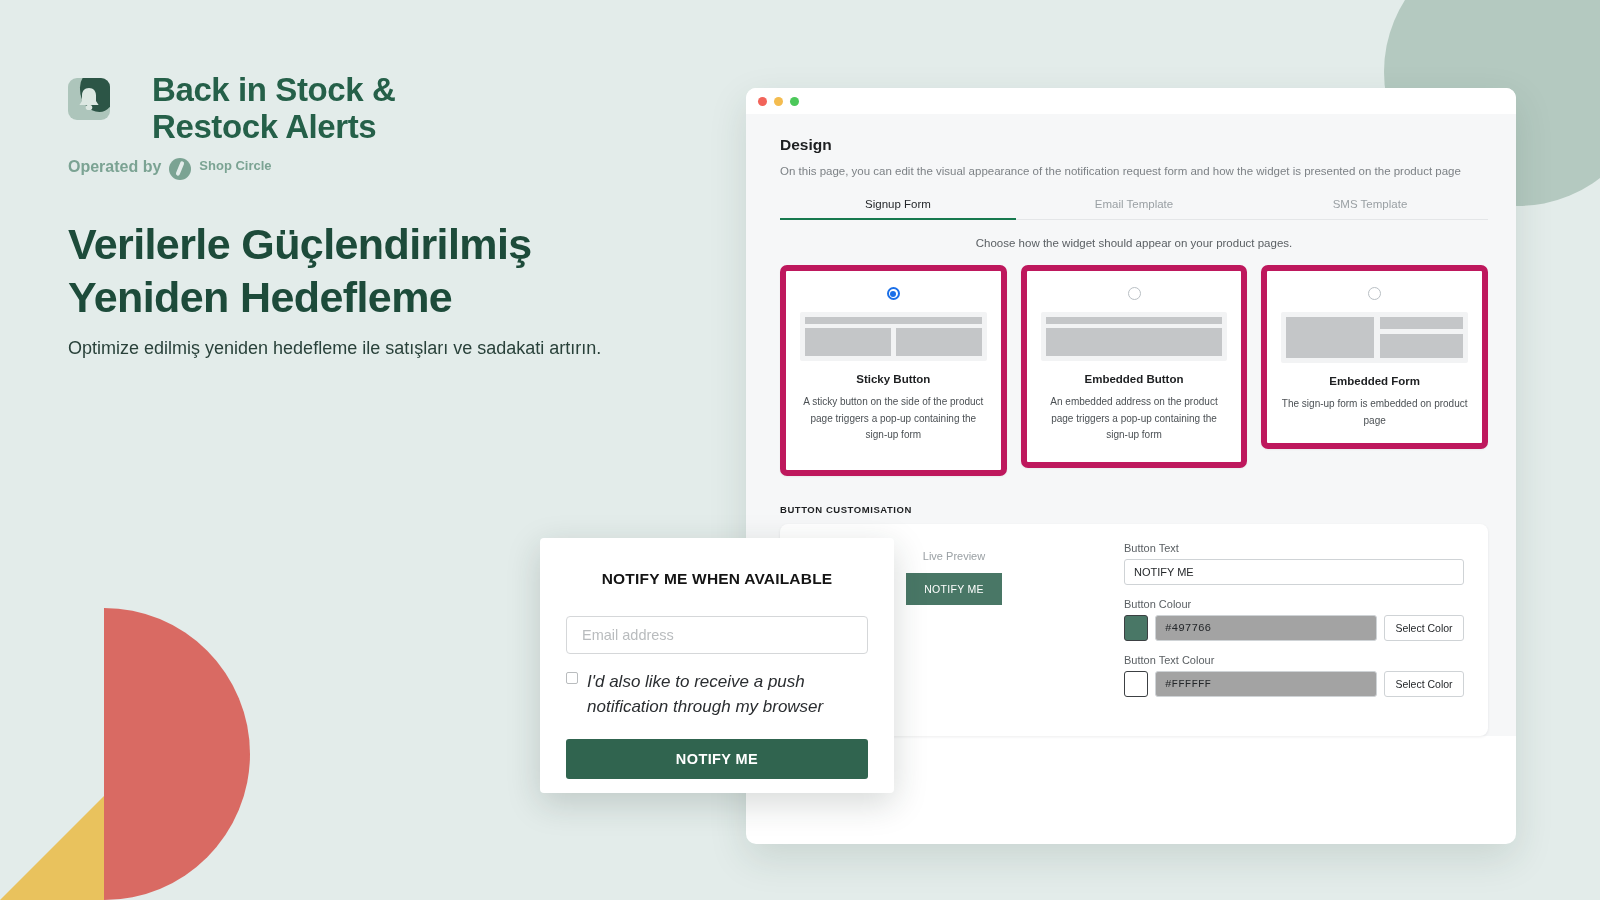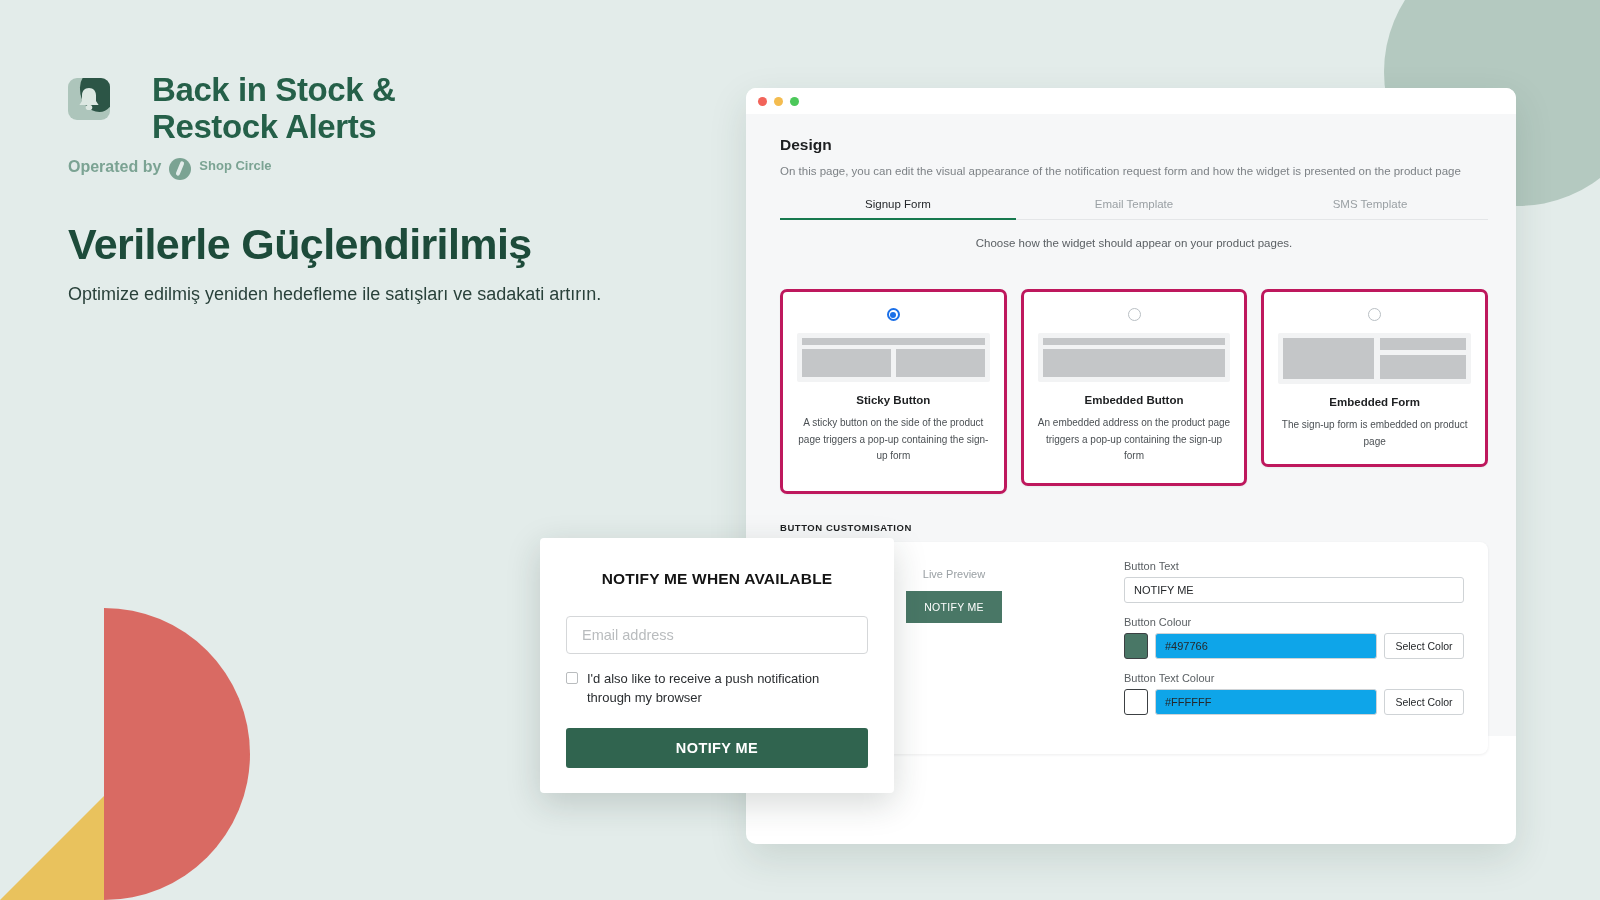--- a/index.html
+++ b/index.html
@@ -117,25 +117,24 @@
 
   .choose-line {
     text-align: center; margin-top: 17px;
     font-size: 11.5px; color: #5b6064;
   }
 
   .option-row {
     margin-top: 16px; display: flex; align-items: flex-start; gap: 14px;
   }
   .opt-card {
-    flex: 1; background: #fff; border: 3px solid #be185d; border-radius: 7px;
+    flex: 1; background: #fff; border: 6px solid #be185d; border-radius: 7px;
     padding: 16px 14px 18px; text-align: center;
     box-shadow: 0 1px 2px rgba(20,30,40,0.05);
     cursor: pointer;
-    margin-top: 24px;
   }
   .opt-card.sel { padding-bottom: 26px; }
   .opt-card.short { padding-bottom: 14px; align-self: flex-start; }
 
   .radio {
     width: 13px; height: 13px; border-radius: 50%;
     border: 1.5px solid #b9bfc4; margin: 0 auto 12px;
     background: #fff; position: relative;
   }
   .radio.on { border-color: #1a6fe8; border-width: 2px; }
@@ -184,22 +183,22 @@
     height: 26px; border: 1px solid #cfd3d6; border-radius: 3px;
     background: #fff; display: flex; align-items: center; padding: 0 9px;
     font-size: 11px; color: #25282b;
   }
   .color-row { display: flex; align-items: stretch; gap: 7px; }
   .swatch {
     width: 24px; border: 1px solid #3c4043; border-radius: 3px;
   }
   .color-input {
     flex: 1; height: 26px; border: 1px solid #cfd3d6; border-radius: 3px;
-    background: #0ea5e9; display: flex; align-items: center; padding: 0 9px;
-    font-size: 11px; color: #25282b;
+    background: #a3a3a3; display: flex; align-items: center; padding: 0 9px;
+    font-size: 11px; color: #25282b; font-family: Liberation Mono, monospace;
   }
   .select-color-btn {
     width: 80px; border: 1px solid #cfd3d6; border-radius: 3px; background: #fff;
     display: flex; align-items: center; justify-content: center;
     font-size: 10.5px; color: #25282b; cursor: pointer;
   }
 
   
   .widget-popup {
     position: absolute; left: 540px; top: 538px;
@@ -218,21 +217,21 @@
     display: flex; align-items: center; padding: 0 15px;
     font-size: 14.5px; color: #b9bcbe;
   }
   .widget-check-row {
     margin-top: 16px; display: flex; gap: 9px; align-items: flex-start;
   }
   .checkbox {
     width: 12px; height: 12px; border: 1px solid #b9bcbe;
     border-radius: 2px; background: #fff; flex: 0 0 auto; margin-top: 2px;
   }
-  .widget-check-text { font-size: 13px; line-height: 1.45; color: #2a2d30; width: 272px; }
+  .widget-check-text { font-size: 17px; line-height: 1.45; color: #2a2d30; width: 272px; font-style: italic; }
   .widget-cta {
     margin-top: 20px; height: 40px; border-radius: 3px;
     display: flex; align-items: center; justify-content: center;
     font-size: 14.5px; font-weight: 700; color: #fff; letter-spacing: 0.4px;
     cursor: pointer;
   }
 </style>
 </head>
 <body>
 
@@ -259,20 +258,21 @@
     </div>
 
     <div class="operated">
       <span class="operated-text">Operated by</span>
       <span class="sc-mark"></span>
       <span class="sc-name">Shop Circle</span>
     </div>
 
     <div class="headline">
       <div>Verilerle Güçlendirilmiş</div>
+      <div>Yeniden Hedefleme</div>
     </div>
 
     <div class="subhead">Optimize edilmiş yeniden hedefleme ile satışları ve sadakati artırın.</div>
   </div>
 
   <div class="app-window">
 
     <div class="titlebar">
       <span class="dot r"></span>
       <span class="dot y"></span>

